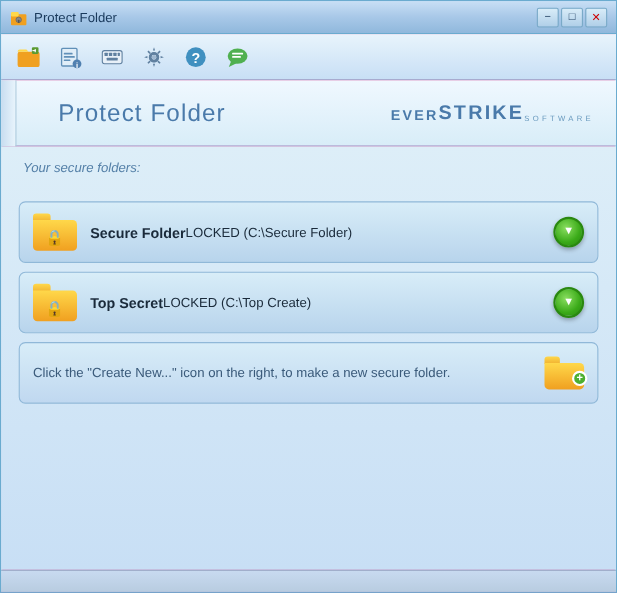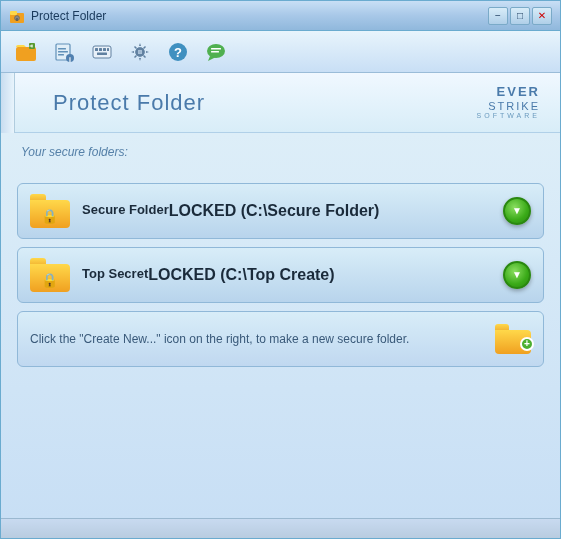--- a/index.html
+++ b/index.html
@@ -101,34 +101,34 @@
       flex-shrink: 0;
     }
     .header-title {
       font-size: 22px;
       font-weight: 300;
       color: #4a7aaa;
       letter-spacing: 1px;
     }
     .brand-logo {
       display: flex;
-      flex-direction: column;
+      flex-direction: row;
       align-items: flex-end;
       line-height: 1.1;
       justify-content: space-between;
     }
     .brand-ever {
       font-size: 13px;
       font-weight: 800;
       color: #4a7aaa;
       letter-spacing: 2px;
     }
     .brand-strike {
-      font-size: 11px;
-      font-weight: 400;
+      font-size: 18px;
+      font-weight: 700;
       color: #4a7aaa;
       letter-spacing: 2px;
     }
     .brand-software {
       font-size: 7px;
       color: #6a9abe;
       letter-spacing: 3px;
       text-transform: uppercase;
     }
 
@@ -199,22 +199,22 @@
     .folder-info {
       display: flex;
       flex-direction: row;
     }
     .folder-name {
       font-size: 13px;
       font-weight: 700;
       color: #1a2a3a;
     }
     .folder-status {
-      font-size: 16px;
-      font-weight: 700;
+      font-size: 12px;
+      font-weight: 400;
       color: #1a2a3a;
     }
     .folder-action-btn {
       width: 28px;
       height: 28px;
       border-radius: 50%;
       background: radial-gradient(circle at 40% 35%, #8ade60, #3aaa18 60%, #2a8810);
       border: 2px solid #2a8810;
       display: flex;
       align-items: center;

